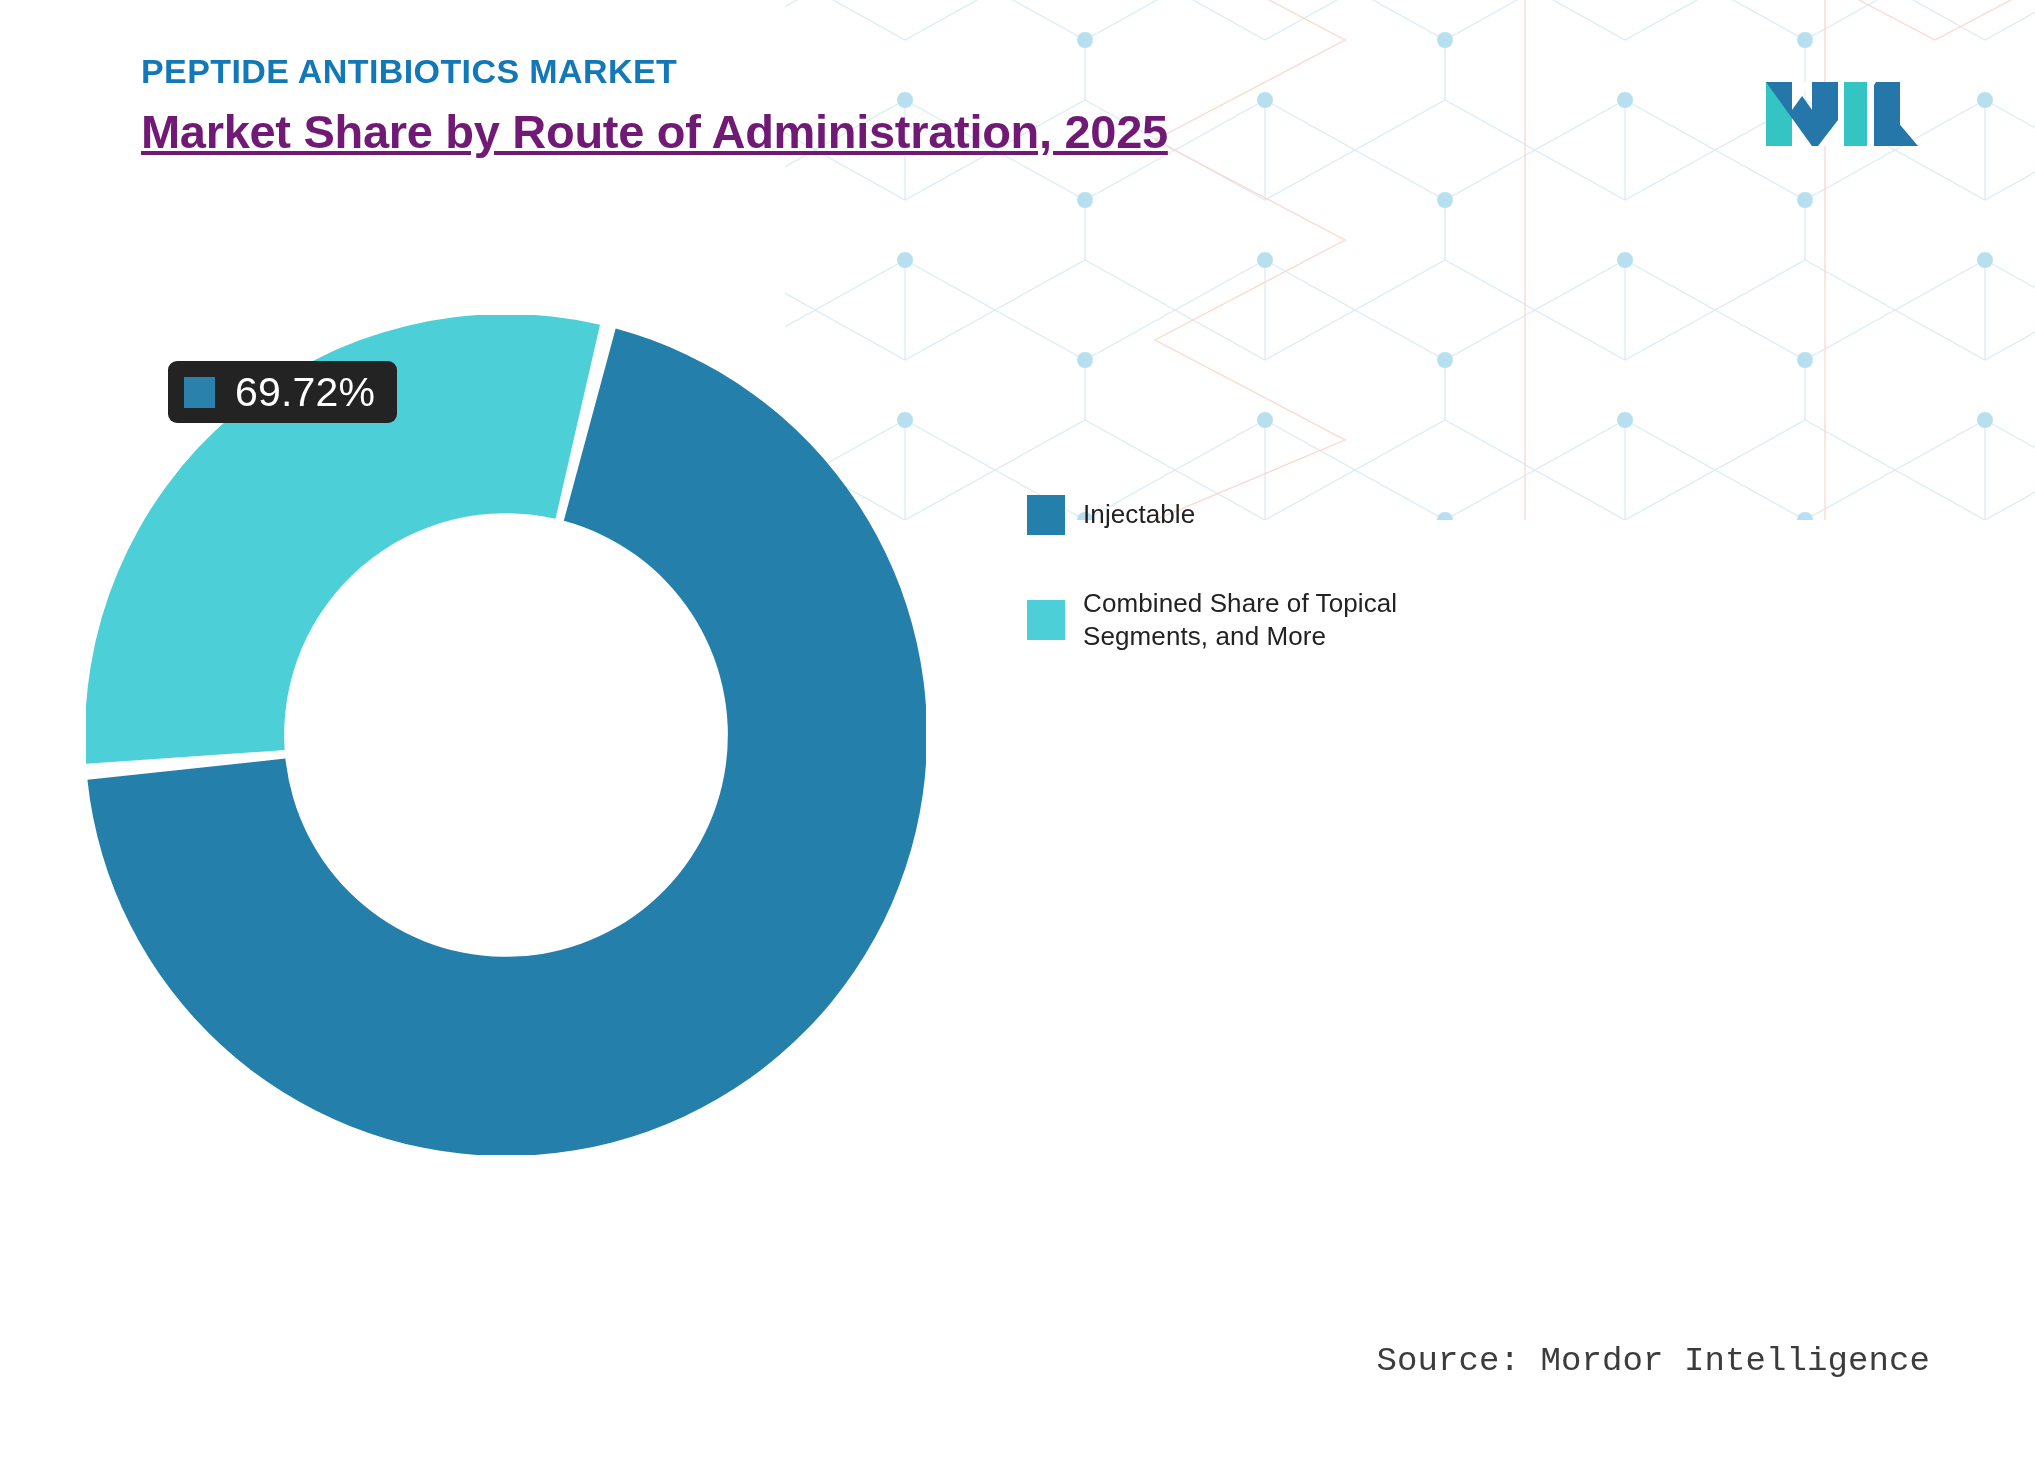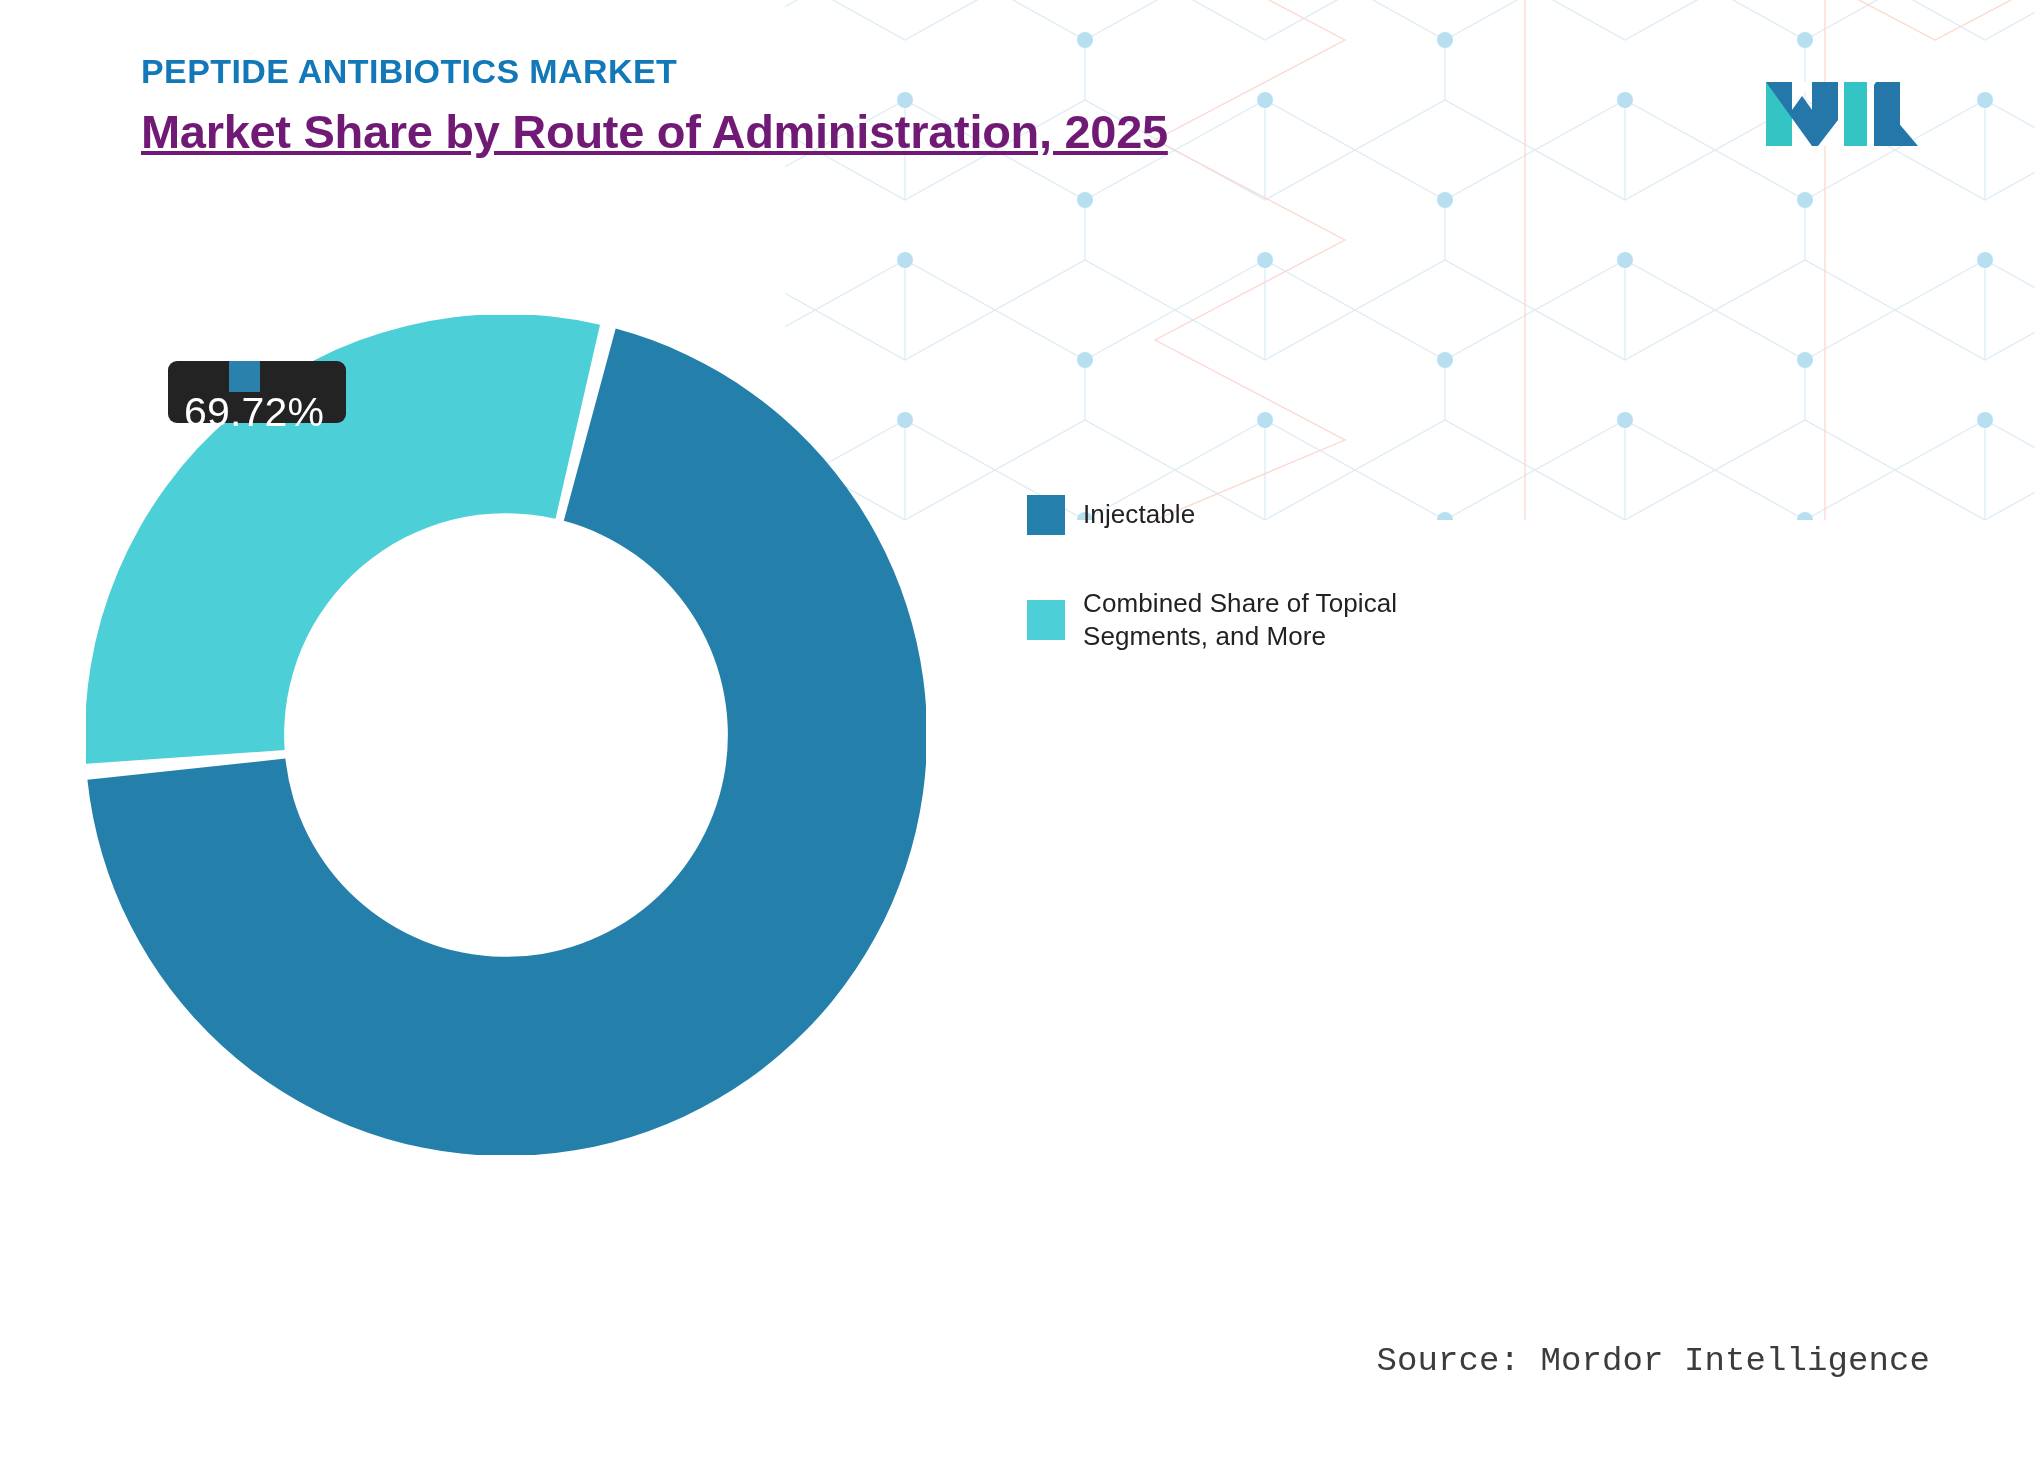--- a/index.html
+++ b/index.html
@@ -80,21 +80,20 @@
     position: absolute;
     left: 168px;
     top: 361px;
     height: 62px;
     background: #232323;
     border-radius: 9px;
     display: flex;
     align-items: center;
     padding: 0 22px 0 16px;
     box-sizing: border-box;
-    flex-direction: column;
   }
   #callout-swatch {
     width: 31px;
     height: 31px;
     background: #2a81ac;
     flex: 0 0 auto;
     margin-right: 20px;
   }
   #callout-value {
     color: #ffffff;

